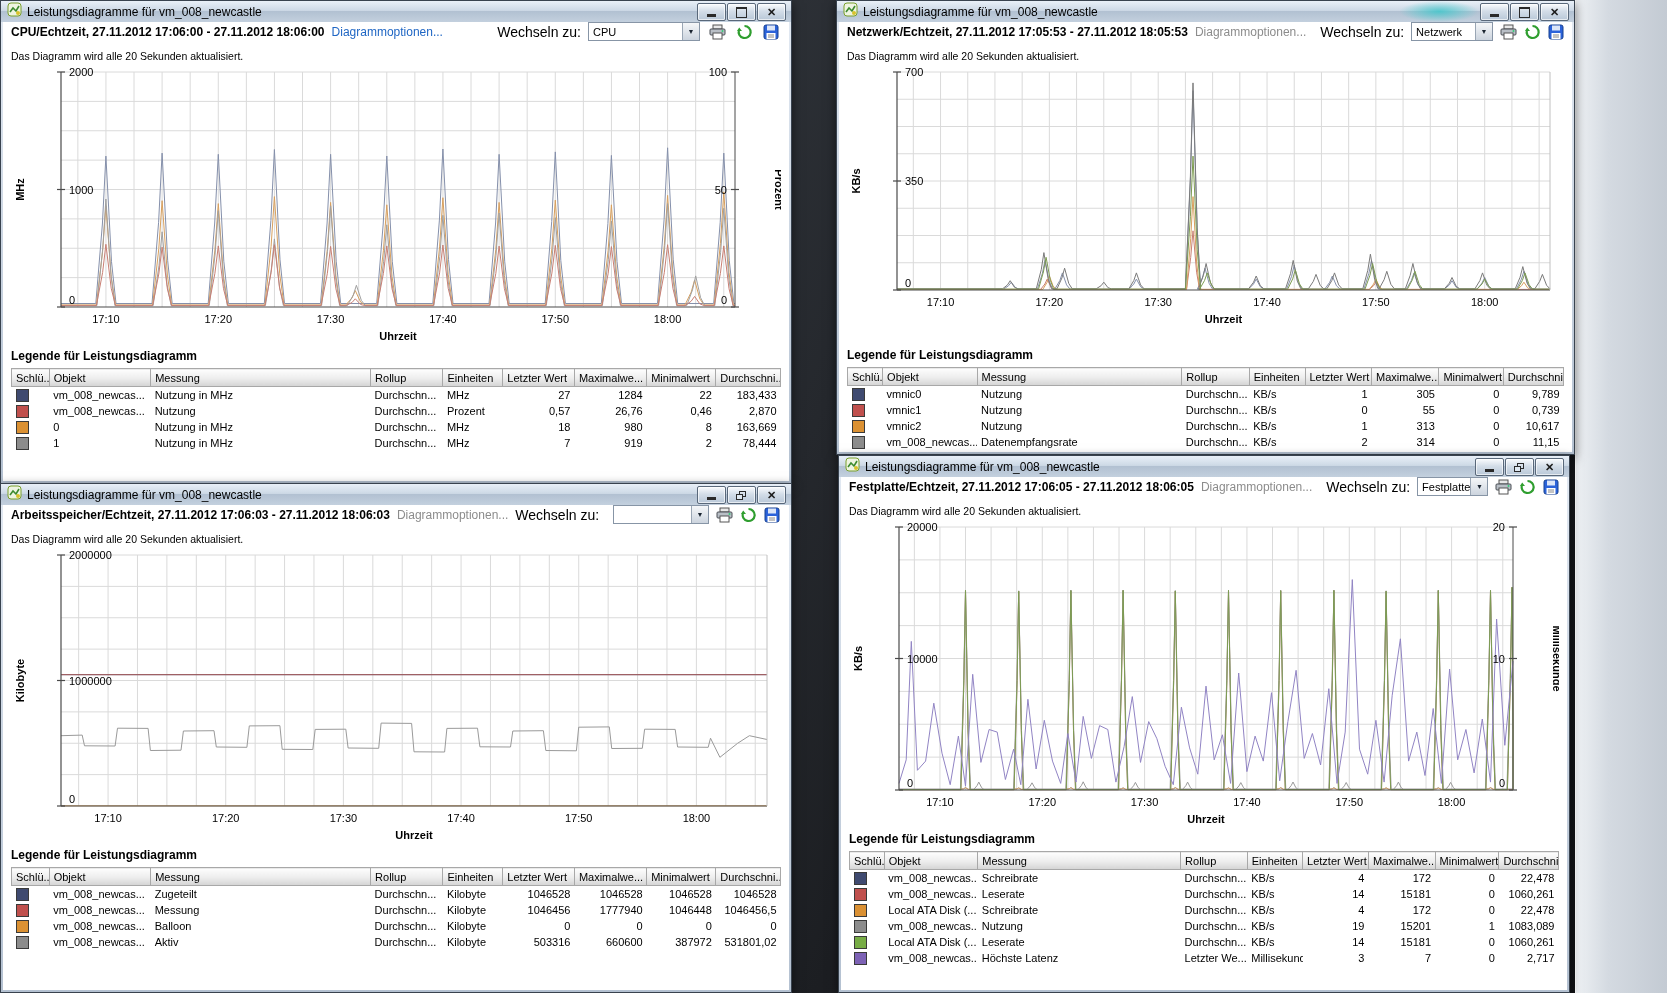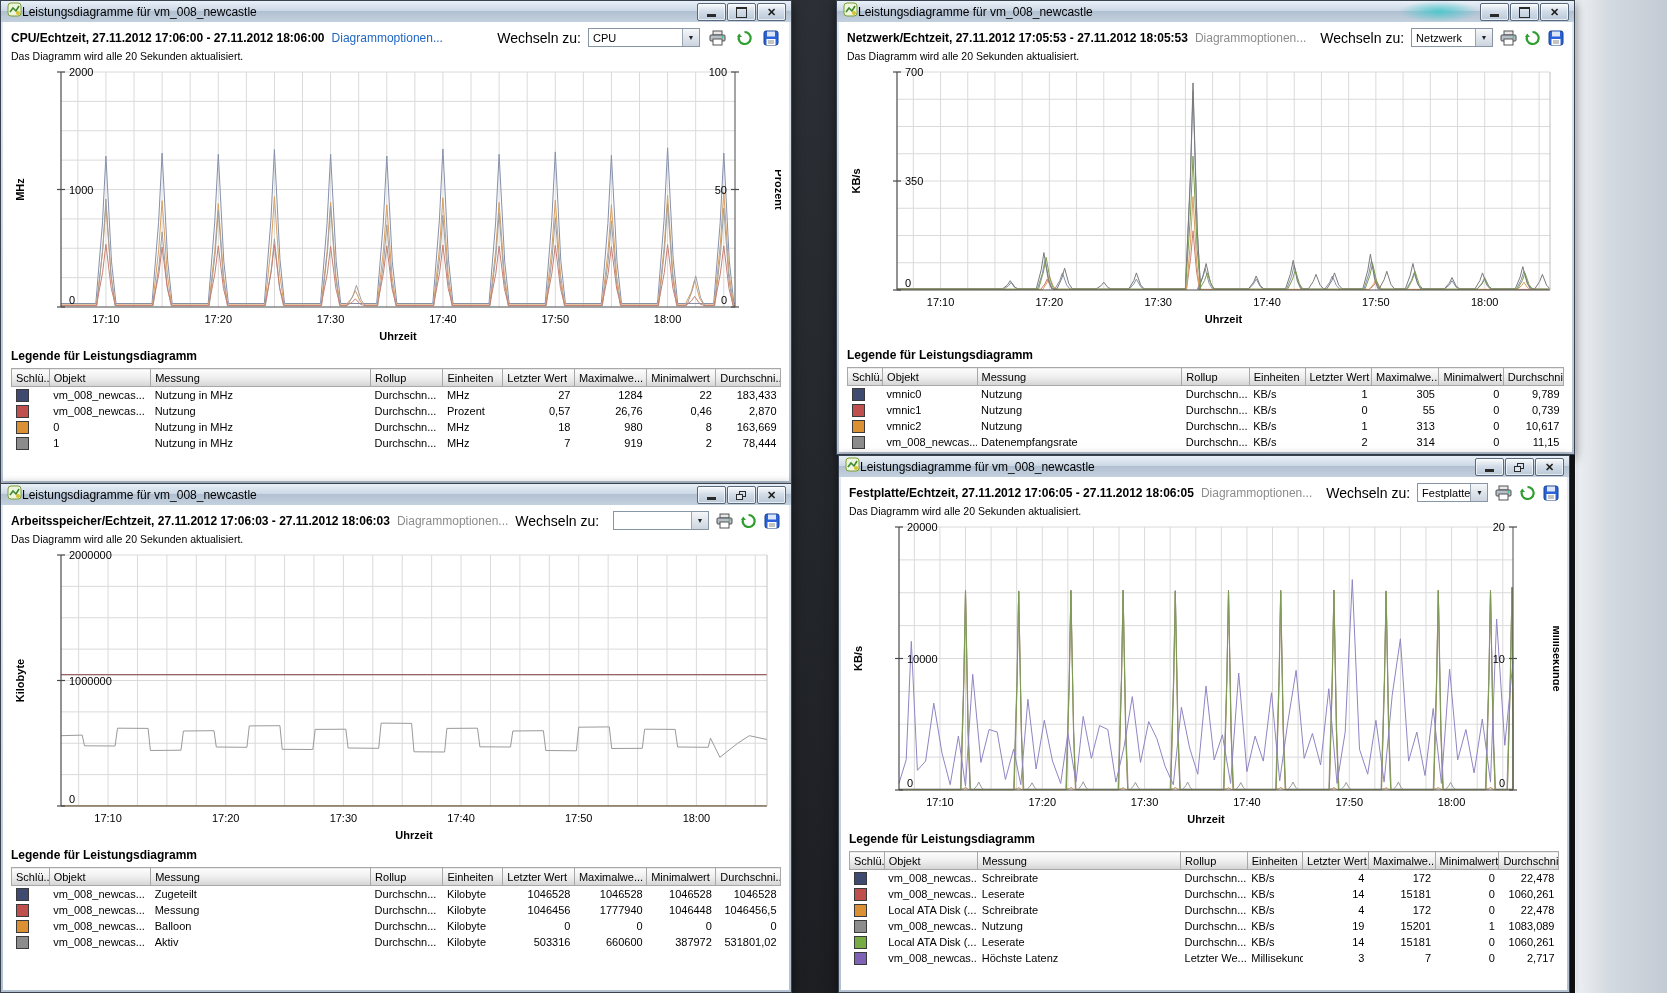--- a/index.html
+++ b/index.html
@@ -17,54 +17,54 @@
     position:absolute;display:flex;flex-direction:column;
     background:linear-gradient(#e3eaf3,#b4c1d1);
     border:1px solid #39434f;box-shadow:0 3px 10px rgba(0,0,0,.55);
     box-sizing:border-box;
   }
   .win-tl{left:0;top:0;width:792px;height:484px}
   .win-tr{left:836px;top:0;width:739px;height:455px}
   .win-bl{left:0;top:483px;width:792px;height:510px}
   .win-br{left:838px;top:455px;width:732px;height:538px}
 
-  .titlebar{height:21px;flex:0 0 21px;display:flex;align-items:center;padding:0 6px;position:relative;
+  .titlebar{height:21px;flex:0 0 21px;display:flex;align-items:center;padding:0 6px;gap:5px;position:relative;
     background:linear-gradient(#e9f0f8 0%,#cdd9e6 45%,#b2c1d2 50%,#c3d0de 100%);}
   .title-text{font-size:12px;color:#000;white-space:nowrap;overflow:hidden}
   .glass-teal{position:absolute;right:96px;top:0;width:78px;height:21px;
     background:radial-gradient(ellipse at center,rgba(72,198,203,.9),rgba(72,198,203,0) 72%);}
   .win-buttons{position:absolute;right:5px;top:2px;display:flex;gap:1px}
   .wbtn{width:27px;height:16px;border:1px solid #59687a;border-radius:2px;
     background:linear-gradient(#fafcfe,#d3dde8 45%,#b9c8d8);
     display:flex;align-items:center;justify-content:center;color:#1c1c1c;
     box-shadow:inset 0 0 0 1px rgba(255,255,255,.65);font-size:9px;line-height:1}
   .g-min{width:9px;height:3px;background:#2a2a2a;margin-top:7px}
   .g-max{width:9px;height:8px;border:1px solid #2a2a2a;border-top:2px solid #2a2a2a}
   .g-restore{position:relative;width:11px;height:9px}
   .g-restore::before{content:"";position:absolute;left:3px;top:0;width:7px;height:6px;border:1px solid #2a2a2a;box-sizing:border-box}
   .g-restore::after{content:"";position:absolute;left:0;top:3px;width:7px;height:6px;border:1px solid #2a2a2a;background:#dfe8f1;box-sizing:border-box}
   .g-close{font-size:11px;font-weight:bold;color:#1c1c1c}
 
   .win-body{flex:1;margin:0 2px 2px;background:#fff;display:flex;flex-direction:column;
     overflow:hidden;padding:0 8px;box-sizing:border-box}
   .pad-tl{padding-bottom:30px}.pad-tr{padding-bottom:2px}.pad-bl{padding-bottom:40px}.pad-br{padding-bottom:24px}
 
-  .chart-header{padding-top:6px;flex:0 0 auto}
+  .chart-header{flex:0 0 auto}
   .header-line1{display:flex;align-items:center;gap:7px;white-space:nowrap}
   .chart-title{font-weight:bold;font-size:12px;color:#000}
   .options-link{font-size:12px;color:#8c8c8c;text-decoration:none;cursor:pointer}
   .spacer{flex:1}
   .switch-label{font-size:14px;color:#000}
   .combo{width:112px;height:19px;border:1px solid #8795a6;background:#fff;display:flex;align-items:center;
     font-size:11px;justify-content:space-between;box-sizing:border-box;cursor:default}
   .combo-value{padding-left:4px;overflow:hidden;white-space:nowrap}
   .combo-btn{width:16px;height:17px;background:linear-gradient(#f5f7f9,#ccd4de);border-left:1px solid #9aa6b4;
     font-size:7px;display:flex;align-items:center;justify-content:center;color:#1a2430}
   .tool-icon{width:20px;height:18px;display:flex;align-items:center;justify-content:center;cursor:pointer}
-  .refresh-note{font-size:10.5px;color:#000;margin-top:3px}
+  .refresh-note{font-size:10.5px;color:#000;margin-top:9px}
 
   .chart-box{flex:1;min-height:110px;overflow:hidden}
   .chart-box svg{display:block}
 
   .legend-title{font-weight:bold;font-size:12px;color:#000;margin:2px 0 5px;flex:0 0 auto}
   .legend-table-wrap{flex:0 0 auto}
   table.legend{width:100%;border-collapse:collapse;table-layout:fixed;font-size:11px;color:#000}
   table.legend th{background:linear-gradient(#fefefe,#ececec 55%,#d4d4d4);
     border:1px solid #a8a8a8;text-align:left;font-weight:normal;padding:1px 4px;height:15px;
     overflow:hidden;white-space:nowrap;cursor:default}

